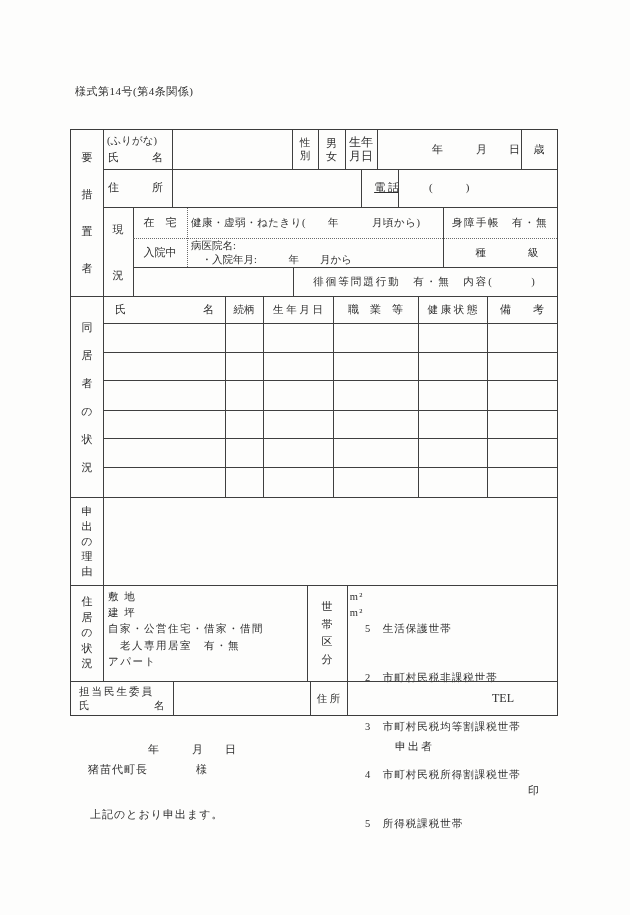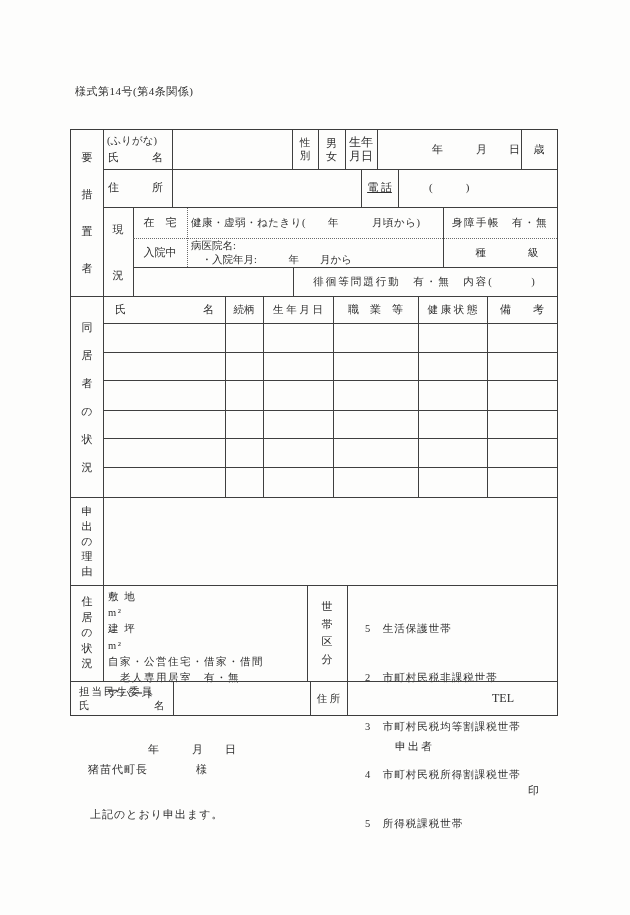--- a/index.html
+++ b/index.html
@@ -20,21 +20,21 @@
   .lnd-v{position:absolute; width:0; border-left:1px dotted #6a6a6a;}
   .lnd-h{position:absolute; height:0; border-top:1px dotted #6a6a6a;}
 
   .cell{position:absolute; display:flex; align-items:center; white-space:pre-line; font-size:11px; line-height:1.25;}
   .c{justify-content:center; text-align:center;}
   .vlabel{width:100%; text-align:center; white-space:pre-line;}
   .small{font-size:10.5px;}
   .tiny{font-size:12px;text-align:right;}
   .ls1{letter-spacing:1px;} .ls2{letter-spacing:2px;} .ls3{letter-spacing:2.5px;}
 
-  .hline{display:flex; justify-content:space-between; width:100%;flex-direction:column;}
+  .hline{display:flex; justify-content:space-between; width:100%;}
   .blk{position:absolute;}
 </style>
 </head>
 <body>
 
 <div class="page">
 
   <div class="txt form-no">様式第14号(第4条関係)</div>
 
   <div class="frame">
@@ -54,21 +54,21 @@
 別</div>
     <div class="cell c" style="left:247px;top:0;width:27px;height:39px;line-height:1.15;">男
 女</div>
     <div class="cell c tiny" style="left:274px;top:0;width:32px;height:39px;line-height:1.15;">生年
 月日</div>
     <div class="cell" style="left:361px;top:0;height:39px;">年　　　月　　日</div>
     <div class="cell c" style="left:450px;top:0;width:36px;height:39px;">歳</div>
 
     <div class="cell" style="left:37px;top:39px;height:38px;">住　　　所</div>
     <div class="cell c" style="left:102px;top:39px;width:188px;height:38px;"></div>
-    <div class="cell c" style="left:290px;top:39px;width:37px;height:38px;text-decoration:underline;">電 話</div>
+    <div class="cell c" style="left:297px;top:39px;width:37px;height:38px;text-decoration:underline;">電 話</div>
     <div class="cell" style="left:358px;top:39px;height:38px;">(　　　)</div>
 
     <div class="cell c" style="left:32px;top:77px;width:30px;height:89px;">
       <div class="vlabel" style="line-height:46px;">現
 況</div>
     </div>
     <div class="cell c" style="left:62px;top:77px;width:54px;height:31px;">在　宅</div>
     <div class="cell small" style="left:120px;top:77px;height:31px;letter-spacing:0.5px;">健康・虚弱・ねたきり(　　年　　　月頃から)</div>
     <div class="cell c small" style="left:372px;top:77px;width:114px;height:31px;letter-spacing:1.5px;">身障手帳　有・無</div>
 

